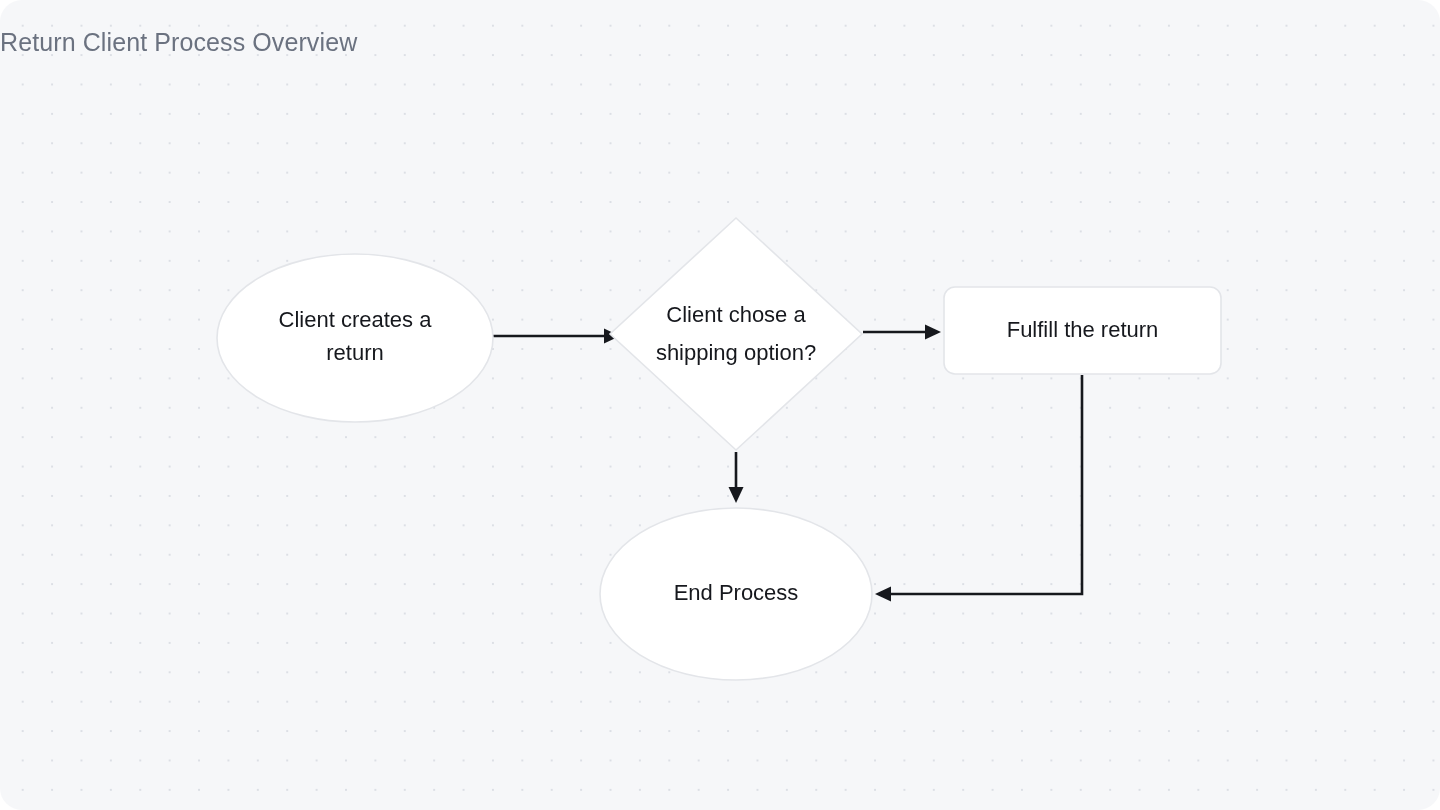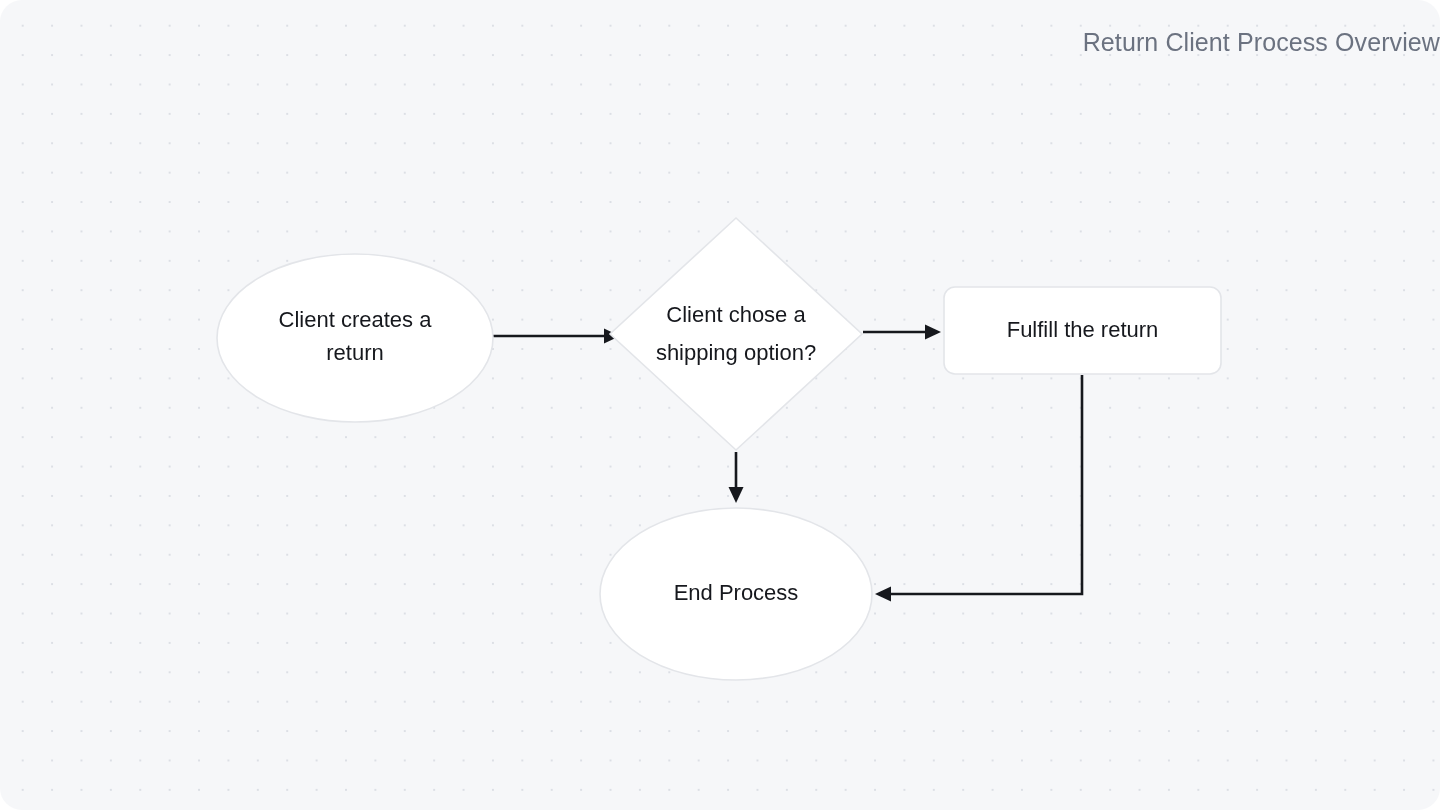--- a/index.html
+++ b/index.html
@@ -23,21 +23,21 @@
     background-size: 29.4px 29.4px;
     background-position: 8px 11px;
     border-radius: 22px;
     box-sizing: border-box;
   }
   #diagram-title {
     position: absolute;
     top: 28px;
     left: 0;
     width: 1440px;
-    text-align: right;
+    text-align: left;
     font-size: 25px;
     font-weight: 400;
     color: #6b7280;
     letter-spacing: 0.1px;
     user-select: none;
   }
   #flow-svg {
     position: absolute;
     top: 0;
     left: 0;

